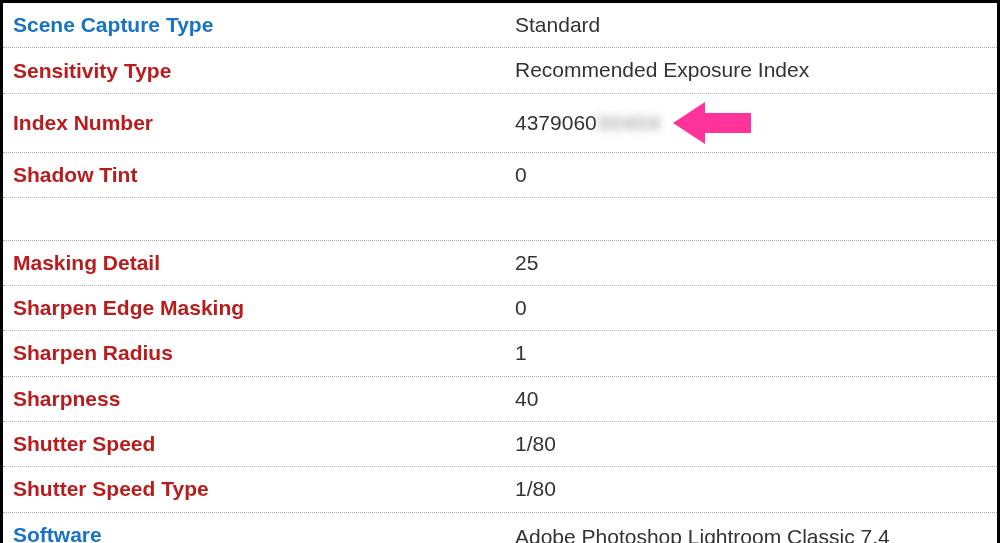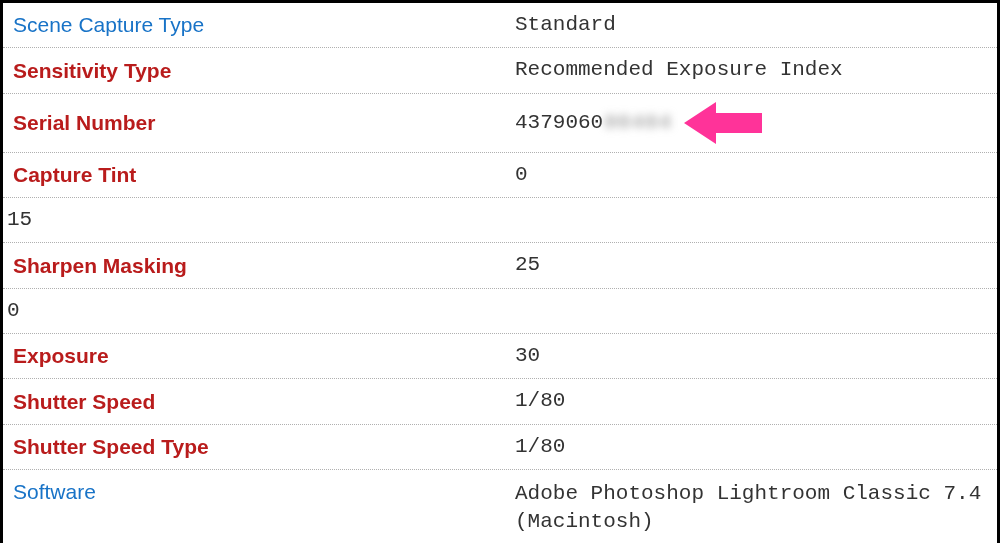--- a/index.html
+++ b/index.html
@@ -36,25 +36,24 @@
       font-size: 21px;
       color: #b91c1c;
     }
     .value-cell {
       flex: 1;
       padding: 8px 10px 8px 4px;
       font-size: 21px;
       color: #333;
       position: relative;
       line-height: 1.35;
-      font-family: Liberation Mono, monospace;
     }
     .link-style {
       color: #1873c7;
-      font-weight: normal;
+      font-weight: bold;
     }
     .serial-value {
       display: inline-flex;
       align-items: center;
     }
     .blurred-part {
       display: inline-block;
       filter: blur(4px);
       color: #888;
       margin-left: 1px;
@@ -84,48 +83,52 @@
 <div class="metadata-table" id="table-container">
     <div class="metadata-row">
       <div class="label-cell link-style">Scene Capture Type</div>
       <div class="value-cell">Standard</div>
     </div>
     <div class="metadata-row">
       <div class="label-cell">Sensitivity Type</div>
       <div class="value-cell">Recommended Exposure Index</div>
     </div>
     <div class="metadata-row">
-      <div class="label-cell">Serial Number</div>
+      <div class="label-cell">Index Number</div>
       <div class="value-cell"><span class="serial-value">
           <span>4379060</span>
           <span class="blurred-part">00404</span>
           <span class="pink-arrow">
             <svg width="78" height="42" viewBox="0 0 78 42">
               <path d="M0 21 L32 0 L32 11 L78 11 L78 31 L32 31 L32 42 Z" fill="#ff3399"></path>
             </svg>
           </span>
         </span></div>
     </div>
     <div class="metadata-row">
-      <div class="label-cell">Capture Tint</div>
+      <div class="label-cell">Shadow Tint</div>
       <div class="value-cell">0</div>
     </div>
     <div class="metadata-row">
-      <div class="value-cell">15</div>
     </div>
     <div class="metadata-row">
-      <div class="label-cell">Sharpen Masking</div>
+      <div class="label-cell">Masking Detail</div>
       <div class="value-cell">25</div>
     </div>
     <div class="metadata-row">
+      <div class="label-cell">Sharpen Edge Masking</div>
       <div class="value-cell">0</div>
     </div>
     <div class="metadata-row">
-      <div class="label-cell">Exposure</div>
-      <div class="value-cell">30</div>
+      <div class="label-cell">Sharpen Radius</div>
+      <div class="value-cell">1</div>
+    </div>
+    <div class="metadata-row">
+      <div class="label-cell">Sharpness</div>
+      <div class="value-cell">40</div>
     </div>
     <div class="metadata-row">
       <div class="label-cell">Shutter Speed</div>
       <div class="value-cell">1/80</div>
     </div>
     <div class="metadata-row">
       <div class="label-cell">Shutter Speed Type</div>
       <div class="value-cell">1/80</div>
     </div>
     <div class="metadata-row tall-row">

